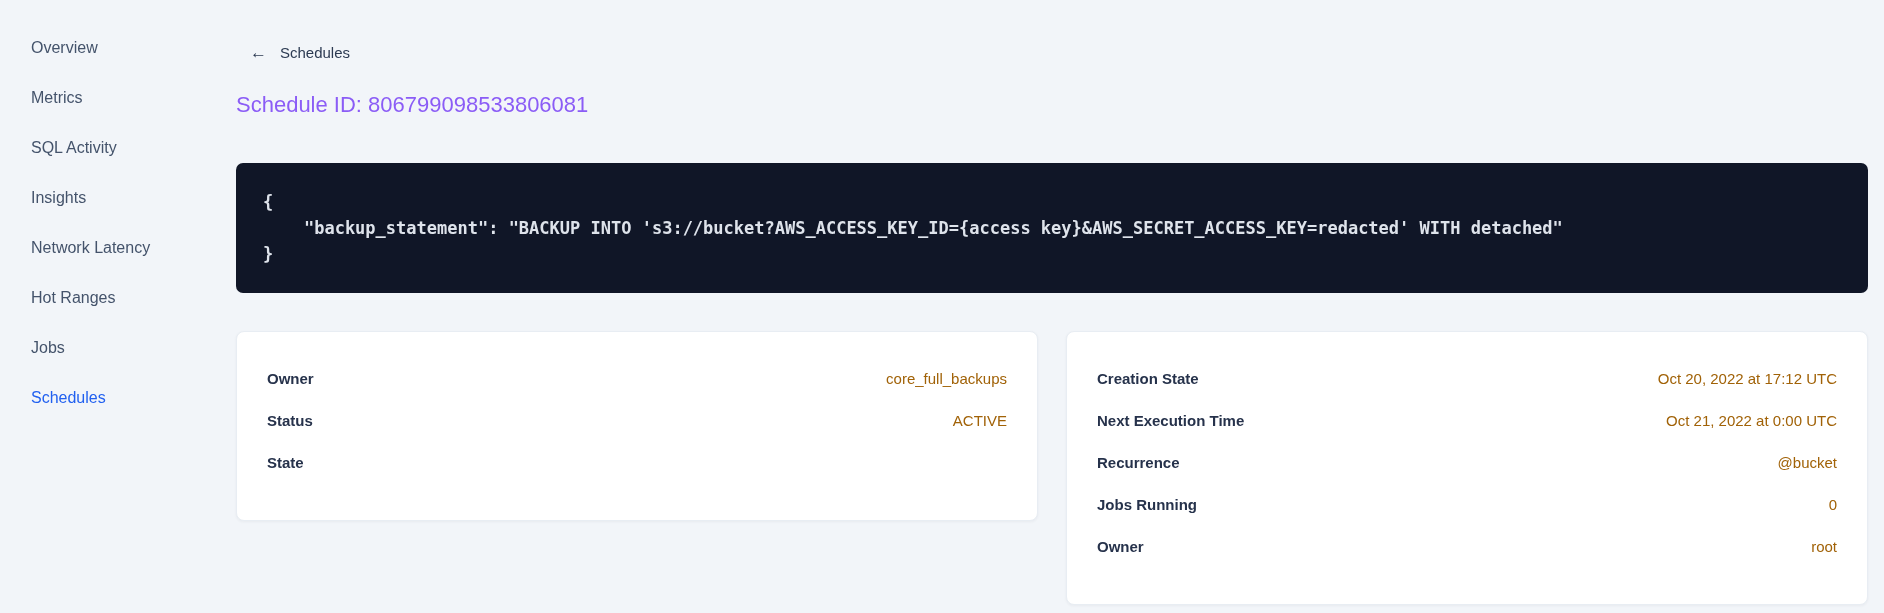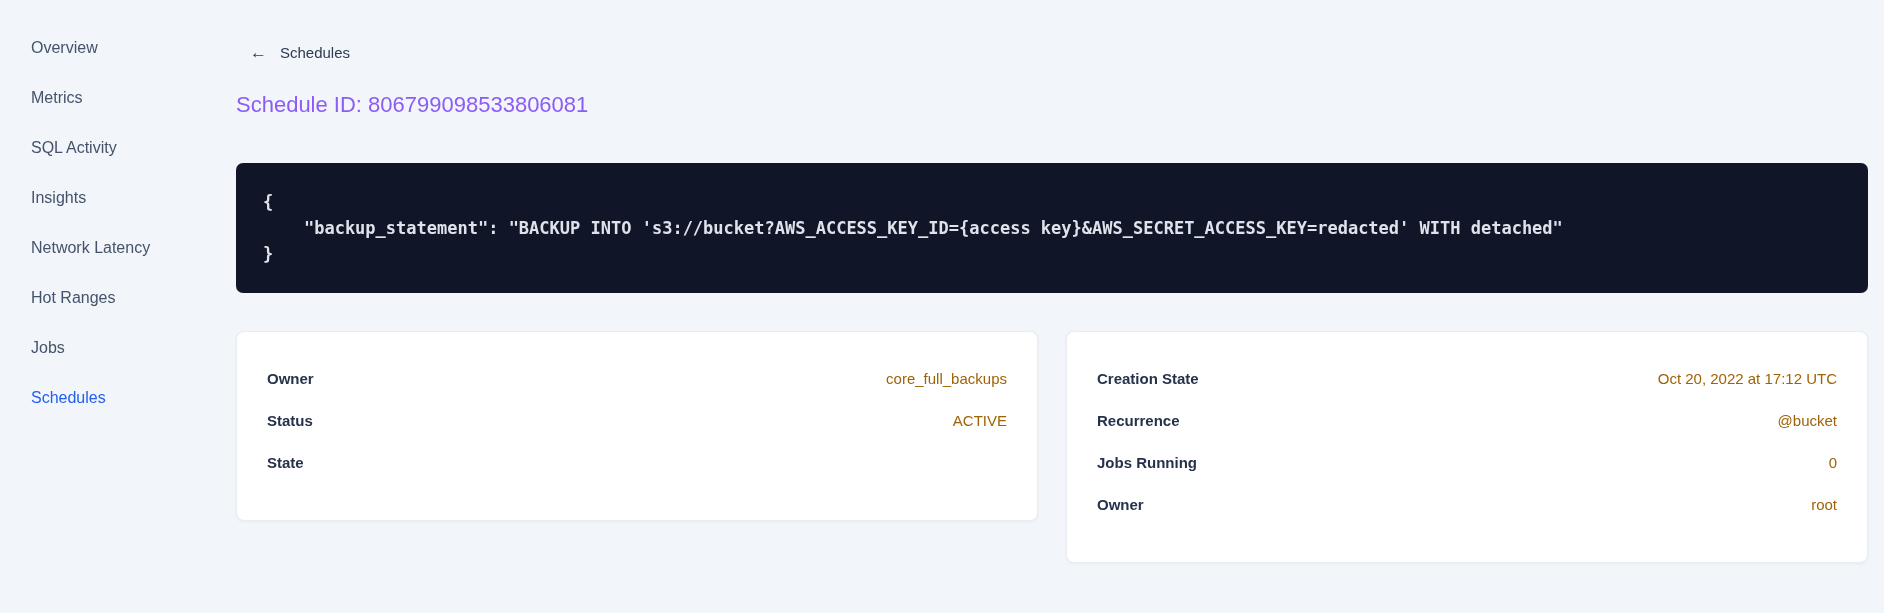--- a/index.html
+++ b/index.html
@@ -171,20 +171,24 @@
           <span class="row-value"></span>
         </div>
       </section>
 
       <section class="card">
         <div class="row">
           <span class="row-label">Creation State</span>
           <span class="row-value">Oct 20, 2022 at 17:12 UTC</span>
         </div>
         <div class="row">
+          <span class="row-label">Next Execution Time</span>
+          <span class="row-value">Oct 21, 2022 at 0:00 UTC</span>
+        </div>
+        <div class="row">
           <span class="row-label">Recurrence</span>
           <span class="row-value">@bucket</span>
         </div>
         <div class="row">
           <span class="row-label">Jobs Running</span>
           <span class="row-value">0</span>
         </div>
         <div class="row">
           <span class="row-label">Owner</span>
           <span class="row-value">root</span>

